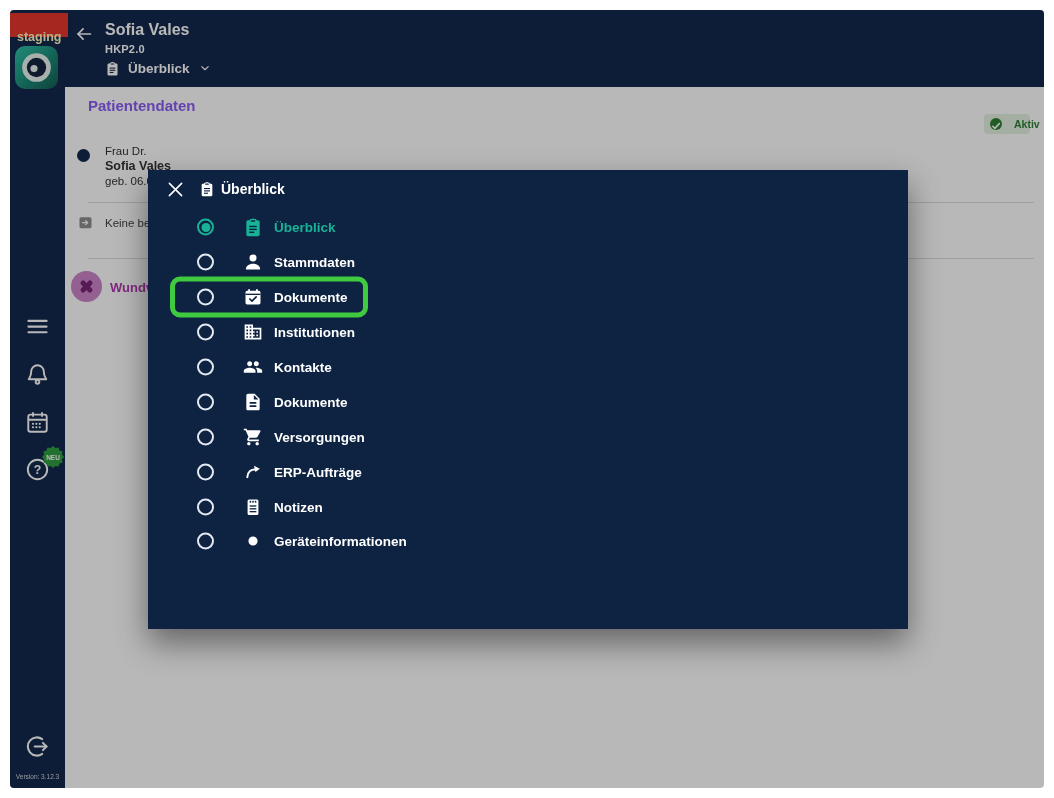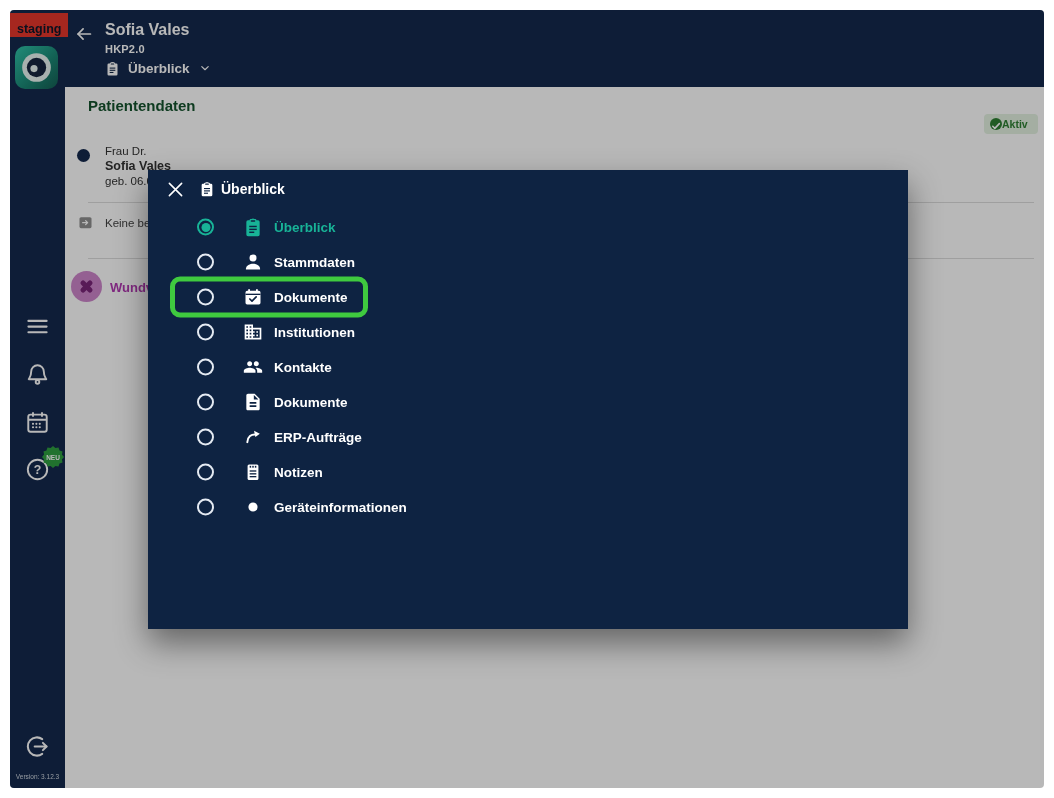--- a/index.html
+++ b/index.html
@@ -7,22 +7,22 @@
     --staging-red:#e6372b; --purple:#b23ab2; --purple-bg:#cd86cb;
     --active-green:#2f8033; --active-bg:#e3f1e1;
   }
   *{box-sizing:border-box; margin:0; padding:0;}
   html,body{width:1054px; height:798px; background:#ffffff;
     font-family:"Liberation Sans","DejaVu Sans",sans-serif;}
   .app{position:absolute; left:10px; top:10px; width:1034px; height:778px;
     background:#fff; border-radius:4px; overflow:hidden;}
   
   .sidebar{position:absolute; left:0; top:0; width:55px; height:778px; background:var(--navy,#14294d); z-index:2;}
-  .staging-badge{position:absolute; left:0; top:3px; height:24px; padding:4px 7px; background:var(--staging-red,#e6372b);
-    color:#0f172a; font-size:12.5px; font-weight:bold; line-height:24px; z-index:3;}
+  .staging-badge{position:absolute; left:0; top:3px; height:24px; padding:12px 7px; background:var(--staging-red,#e6372b);
+    color:#fef9c3; font-size:12.5px; font-weight:bold; line-height:24px; z-index:3;}
   .app-logo{position:absolute; left:5px; top:36px; width:43px; height:43px; border-radius:10px;
     background:linear-gradient(135deg,#2fc3a8 0%,#1a8573 60%,#155f54 100%); border:none; cursor:pointer;}
   .app-logo svg{width:100%; height:100%;}
   .side-btn{position:absolute; left:14px; width:27px; height:27px; background:none; border:none; color:#fff; cursor:pointer; padding:0;}
   .side-btn .icon{display:block; width:27px; height:27px;}
   .icon svg{width:100%; height:100%; display:block;}
   .btn-menu{top:303px;} .btn-bell{top:351px;} .btn-cal{top:399px;} .btn-help{top:446px;} .btn-logout{top:723px;}
   .neu-badge{position:absolute; left:32px; top:436px; width:22px; height:22px; background:#2f9e41; color:#fff;
     font-size:6.5px; font-weight:bold; display:flex; align-items:center; justify-content:center; z-index:3;
     clip-path:polygon(100% 50%,90.6% 60.9%,93.3% 75%,79.7% 79.7%,75% 93.3%,60.9% 90.6%,50% 100%,39.1% 90.6%,25% 93.3%,20.3% 79.7%,6.7% 75%,9.4% 60.9%,0% 50%,9.4% 39.1%,6.7% 25%,20.3% 20.3%,25% 6.7%,39.1% 9.4%,50% 0%,60.9% 9.4%,75% 6.7%,79.7% 20.3%,93.3% 25%,90.6% 39.1%);}
@@ -32,23 +32,23 @@
   .back{position:absolute; left:8px; top:13px; width:22px; height:22px; background:none; border:none; color:#fff; cursor:pointer; padding:0;}
   .back .icon{width:22px; height:22px;}
   .tb-title{position:absolute; left:40px; top:11px; font-size:16px; font-weight:bold;}
   .tb-sub{position:absolute; left:40px; top:33px; font-size:11px; font-weight:bold; letter-spacing:.2px;}
   .section-picker{position:absolute; left:40px; top:48px; height:20px; display:flex; align-items:center; gap:8px;
     background:none; border:none; color:#fff; cursor:pointer; font-size:13.5px; font-weight:600; padding:0;}
   .section-picker .icon{width:15px; height:15px;}
   .section-picker .chev{width:14px; height:14px;}
   
   .content{position:absolute; left:55px; top:77px; width:979px; height:701px; background:#ffffff; z-index:1;}
-  .page-title{position:absolute; left:23px; top:10px; font-size:15px; font-weight:600; color:#14532d;}
-  .status-badge{position:absolute; left:919px; top:27px; width:54px; height:20px; border-radius:4px;
-    background:var(--active-bg,#e3f1e1); display:flex; align-items:center; gap:0; padding:0 6px;}
+  .page-title{position:absolute; left:23px; top:10px; font-size:15px; font-weight:600; color:#8b5cf6;}
+  .status-badge{position:absolute; left:919px; top:27px; width:46px; height:20px; border-radius:4px;
+    background:var(--active-bg,#e3f1e1); display:flex; align-items:center; gap:12px; padding:0 6px;}
   .status-badge .chk{width:12px; height:12px; border-radius:50%; background:var(--active-green,#2f8033); flex:none;}
   .status-badge .chk svg{width:12px; height:12px;}
   .status-badge .txt{font-size:10.5px; font-weight:bold; color:var(--active-green,#2f8033);}
   .avatar-dot{position:absolute; left:12px; top:62px; width:13px; height:13px; border-radius:50%; background:var(--navy,#14294d);}
   .p-lines{position:absolute; left:40px; top:57px; font-size:11.5px; color:#333; line-height:15px;}
   .p-lines .b{font-weight:bold; font-size:12.5px;}
   .divider{position:absolute; left:23px; right:10px; height:1px; background:#dddddd;}
   .d1{top:115px;} .d2{top:171px;}
   .info-row .icon{position:absolute; left:12px; top:127px; width:17px; height:17px; color:#8f8f8f;}
   .info-row .lbl{position:absolute; left:40px; top:130px; font-size:11.5px; color:#444;}
@@ -293,20 +293,29 @@
     <span class="icon">
             <svg viewBox="0 0 24 24" fill="currentColor">
               <path d="M14 2H6c-1.1 0-2 .9-2 2v16c0 1.1.9 2 2 2h12c1.1 0 2-.9 2-2V8l-6-6zm2 16H8v-2h8v2zm0-4H8v-2h8v2zm-3-5V3.5L18.5 9H13z"></path>
             </svg>
           </span>
     <span class="label">Dokumente</span>
   </div>
         <div class="modal-item">
     <span class="radio"></span>
     <span class="icon">
+            <svg viewBox="0 0 24 24" fill="currentColor">
+              <path d="M7 18c-1.1 0-1.99.9-1.99 2S5.9 22 7 22s2-.9 2-2-.9-2-2-2zM1 2v2h2l3.6 7.59-1.35 2.45c-.16.28-.25.61-.25.96 0 1.1.9 2 2 2h12v-2H7.42c-.14 0-.25-.11-.25-.25l.03-.12.9-1.63h7.45c.75 0 1.41-.41 1.75-1.03l3.58-6.49c.08-.14.12-.31.12-.49 0-.55-.45-1-1-1H5.21l-.94-2H1zm16 16c-1.1 0-1.99.9-1.99 2s.89 2 1.99 2 2-.9 2-2-.9-2-2-2z"></path>
+            </svg>
+          </span>
+    <span class="label">Versorgungen</span>
+  </div>
+        <div class="modal-item">
+    <span class="radio"></span>
+    <span class="icon">
             <svg viewBox="0 0 24 24">
               <path fill="none" stroke="currentColor" stroke-width="2.3" stroke-linecap="round" d="M5.2 18.2C5.6 11.6 9.8 8.4 15.6 9"></path>
               <path fill="currentColor" d="M13.2 4.4l7 3.6-5.3 4.1z"></path>
             </svg>
           </span>
     <span class="label">ERP-Aufträge</span>
   </div>
         <div class="modal-item">
     <span class="radio"></span>
     <span class="icon">

